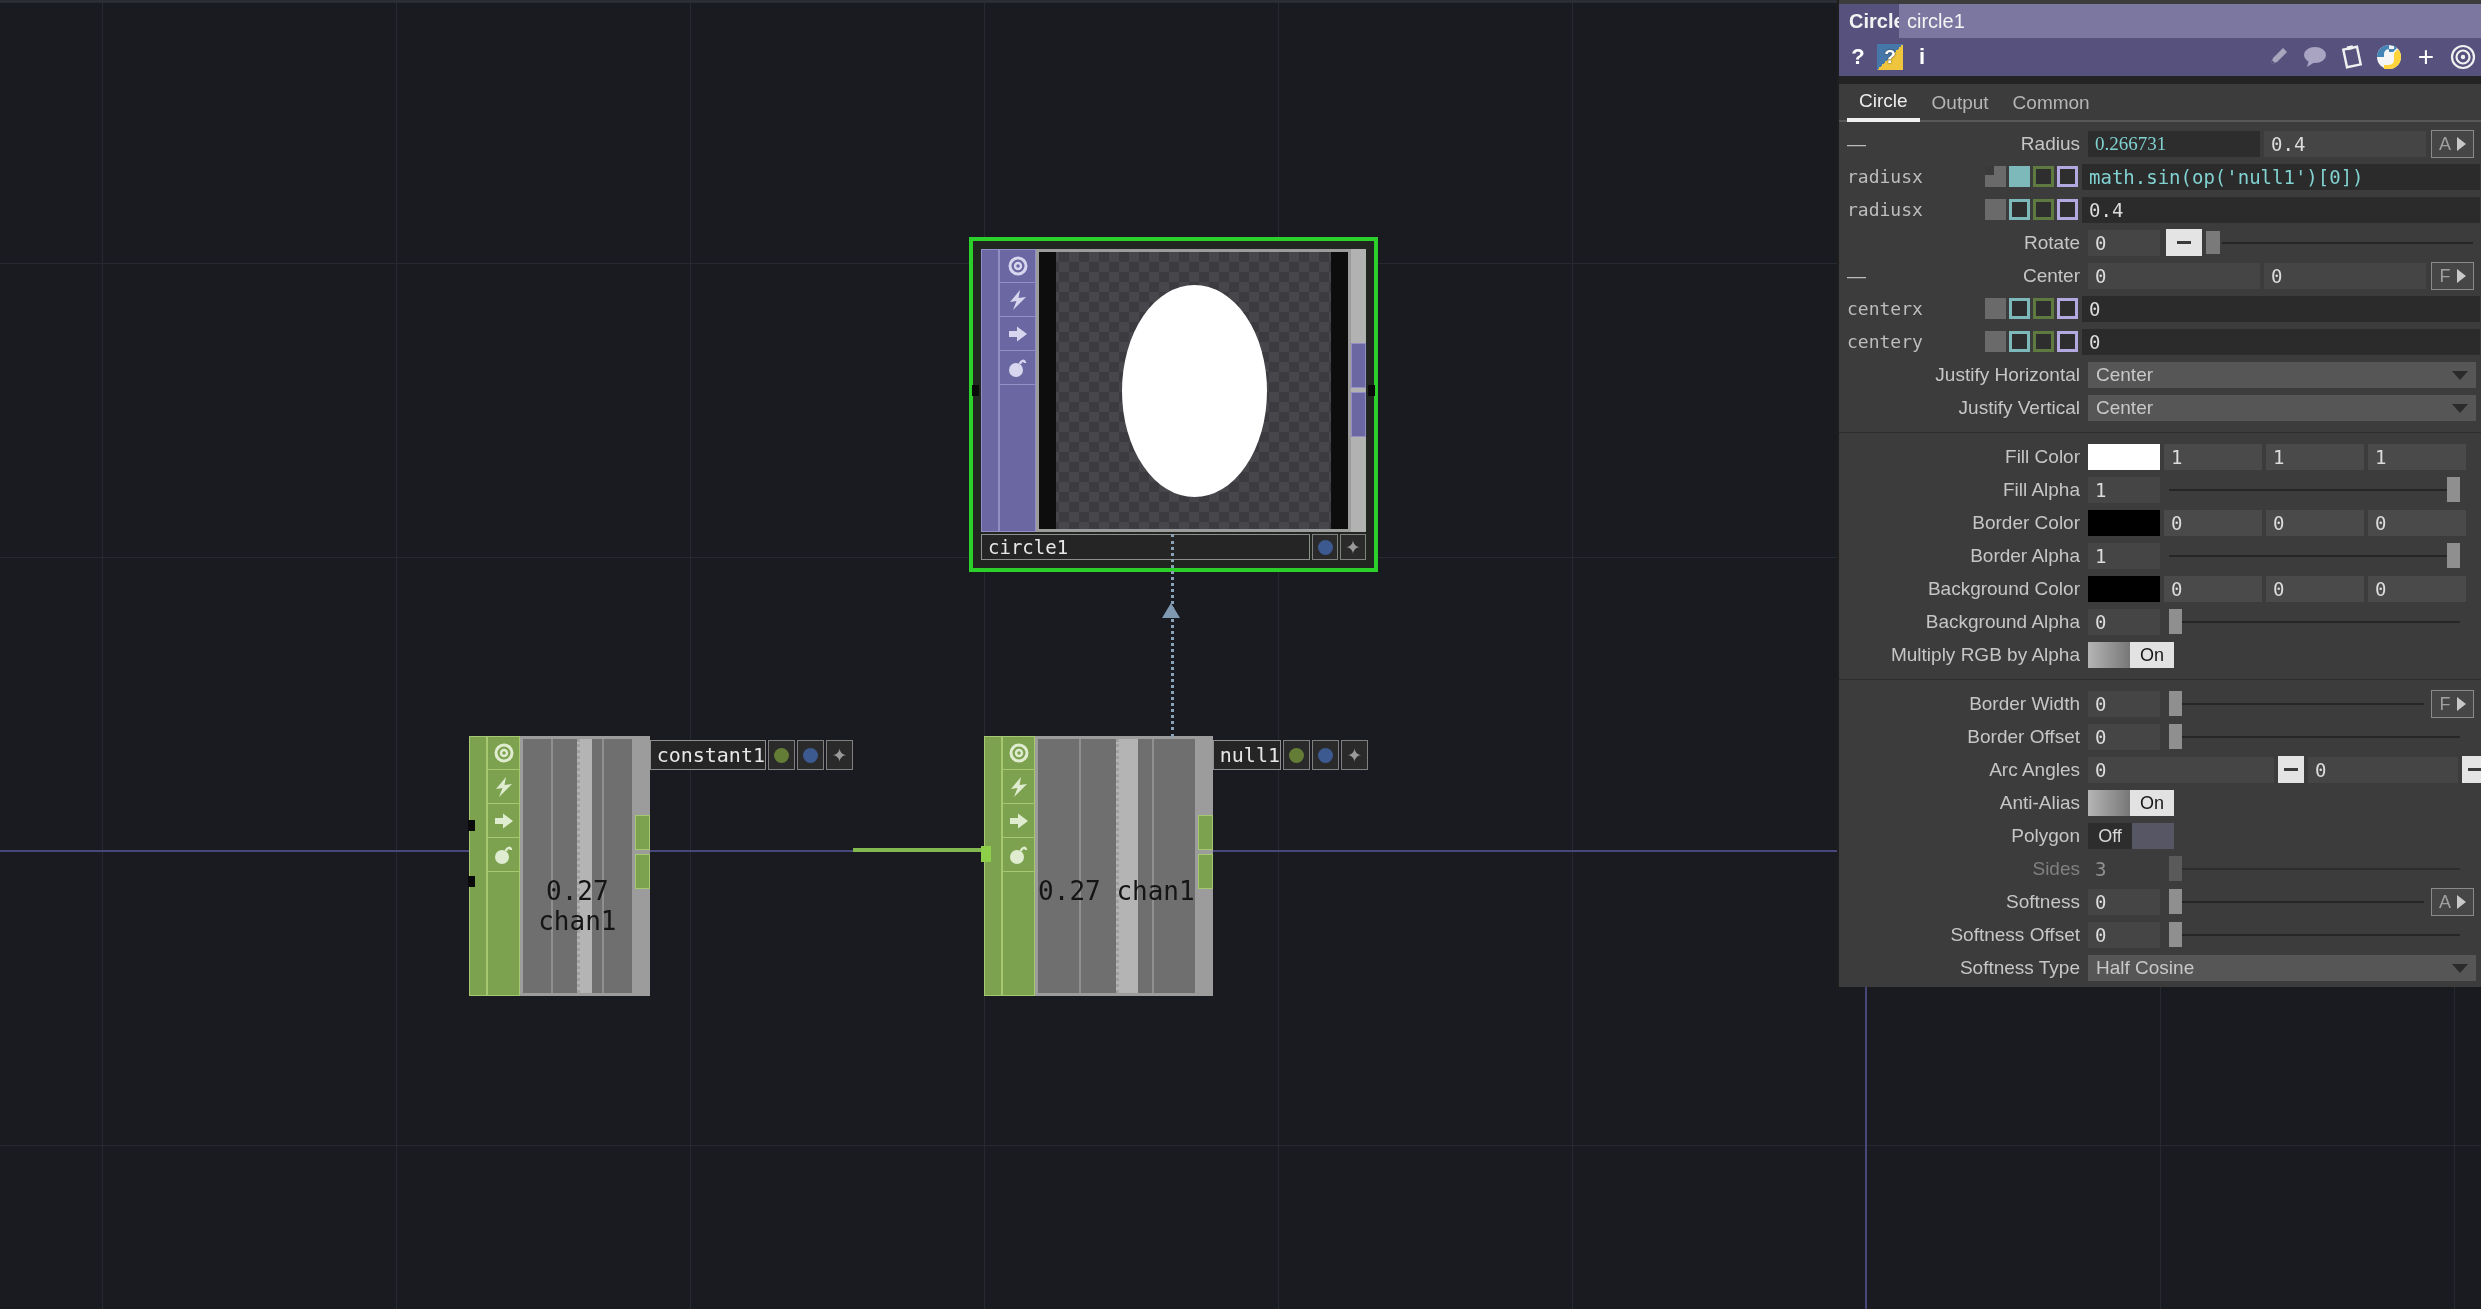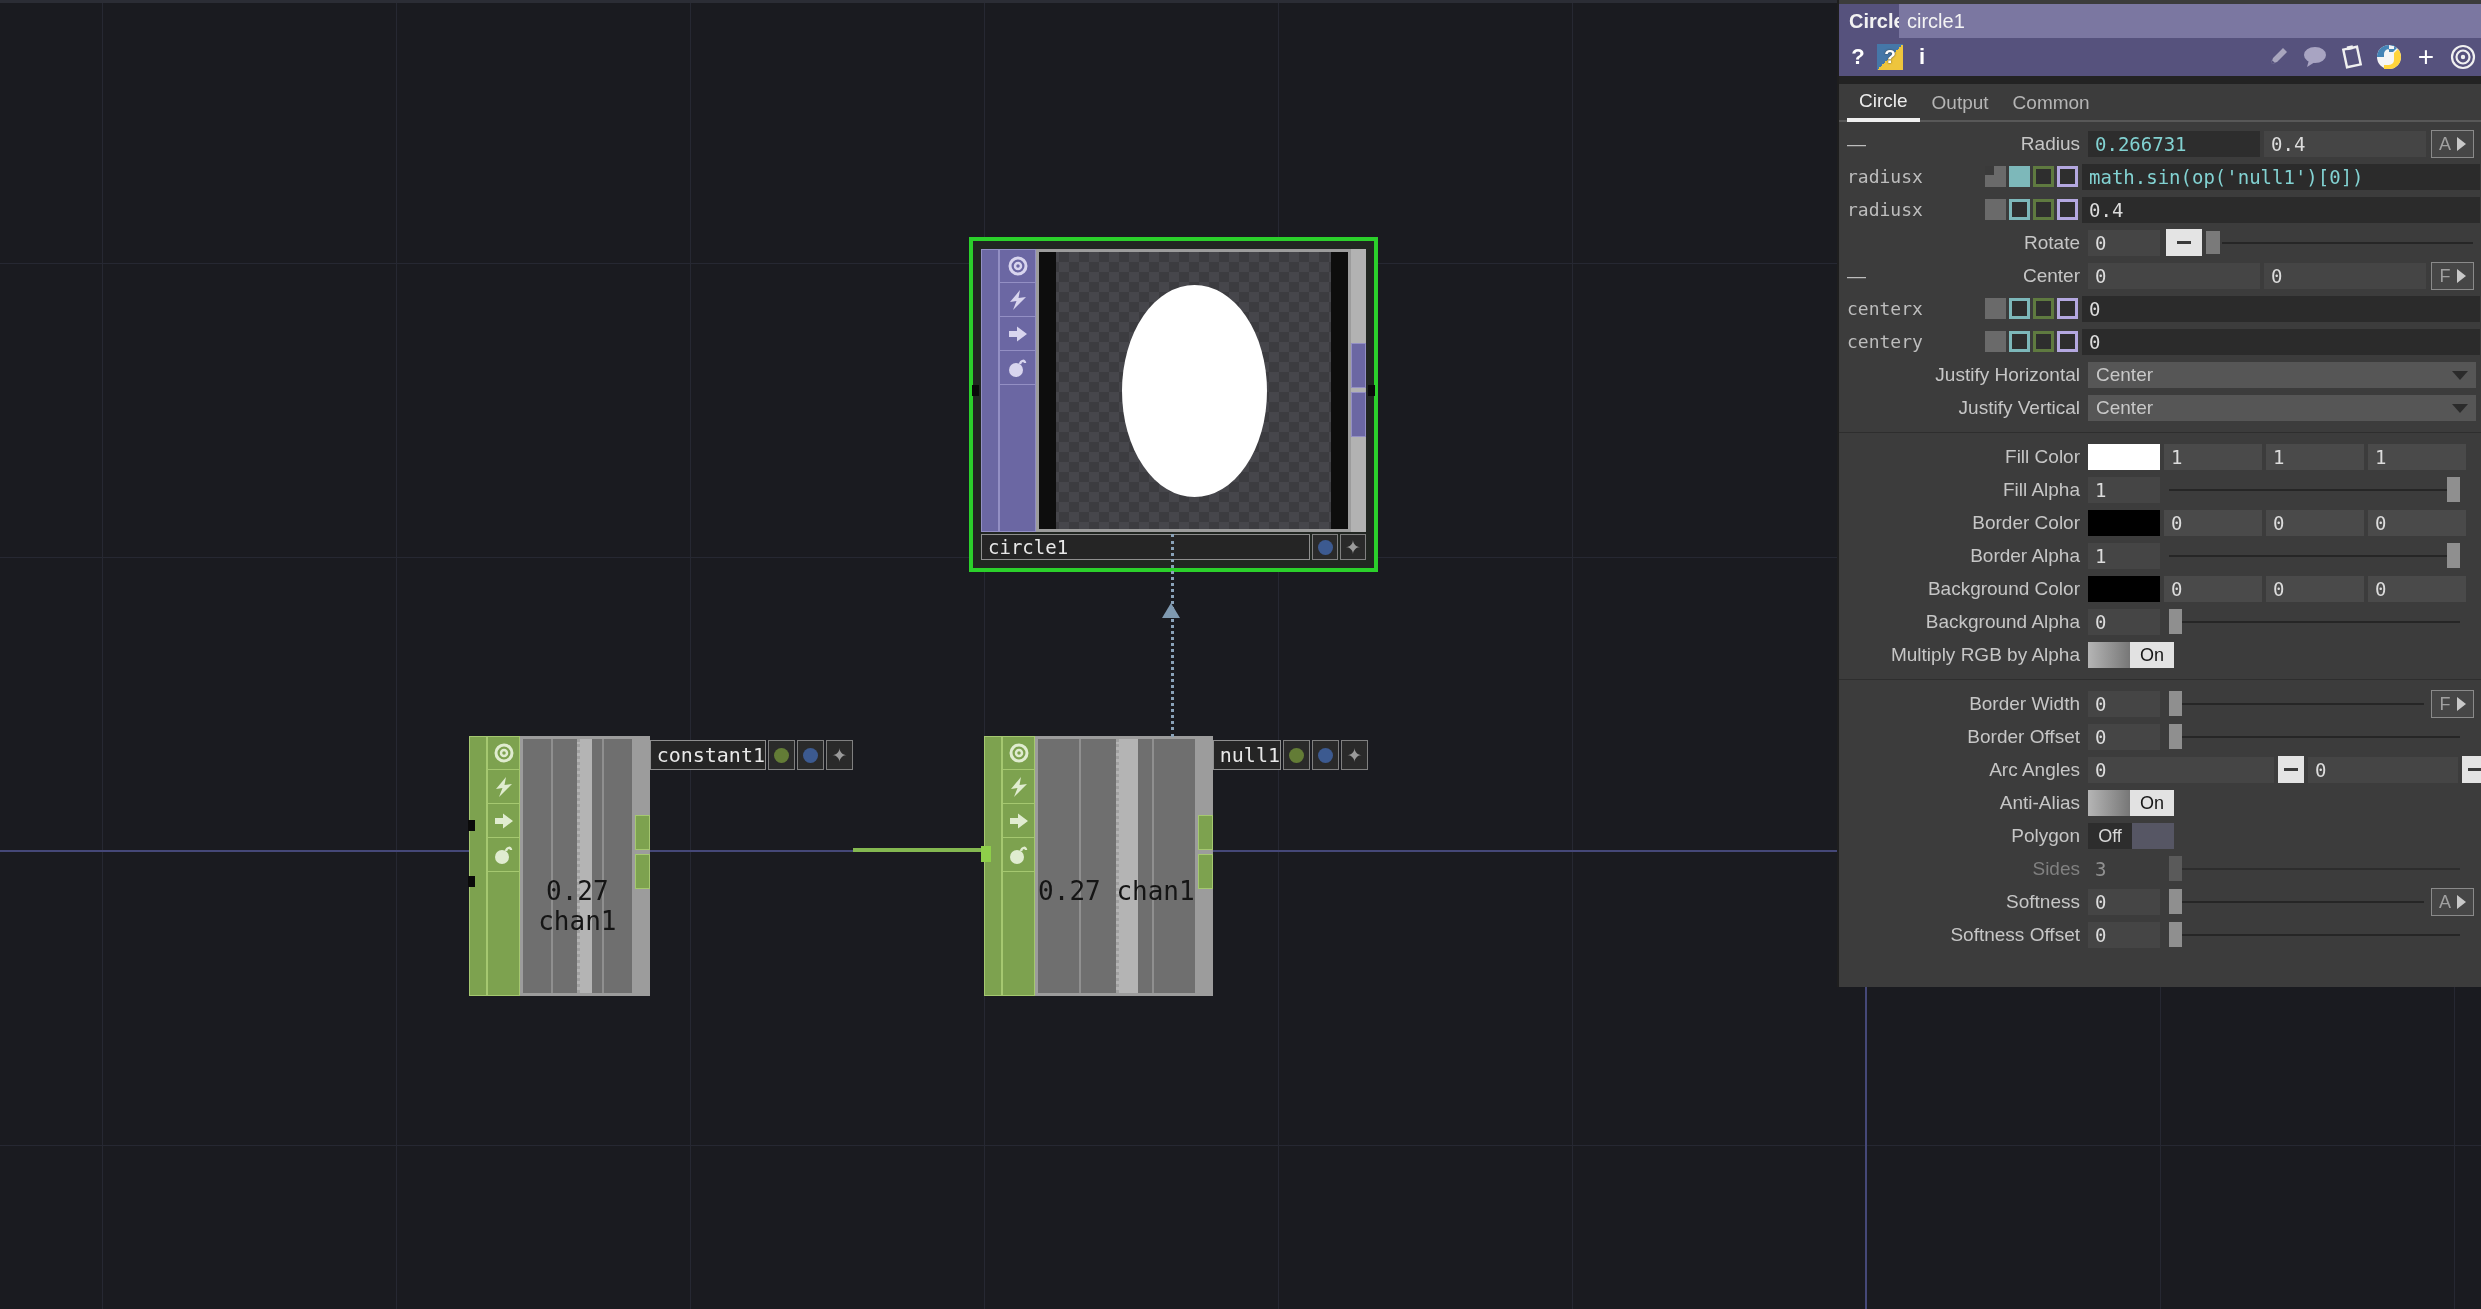--- a/index.html
+++ b/index.html
@@ -100,21 +100,21 @@
   .prow .lbl { position:absolute; left:6px; top:0; width:235px; height:33px; line-height:33px;
                text-align:right; color:#c6c6c6; font-size:19px; white-space:nowrap; }
   .prow .lbl.dim { color:#808080; }
   .prow .sublbl { position:absolute; left:8px; top:0; height:33px; line-height:33px;
                   color:#bdbdbd; font-size:18px; font-family:"DejaVu Sans Mono", monospace; }
   .collapse-dash { position:absolute; left:8px; top:0; height:33px; line-height:33px;
                    color:#bdbdbd; font-size:19px; }
   .fld { position:absolute; top:4px; height:26px; background:#454545; color:#dcdcdc;
          font-size:19px; line-height:26px; padding-left:7px; white-space:nowrap; overflow:hidden;
          font-family:"DejaVu Sans Mono", monospace; }
-  .fld.exprv { background:#2d2d2d; color:#82d2d2; }
+  .fld.exprv { background:#2d2d2d; color:#82d2d2;font-family:Liberation Serif, serif; }
   .fld.subf { background:#2b2b2b; }
   .fld.cyan { color:#82d2d2; }
   .fld.nobg { background:transparent; color:#909090; }
   .modesq { position:absolute; top:6px; width:21px; height:21px; background:#6a6a6a; }
   .modesq.notched::after { content:""; position:absolute; left:0; top:0; width:9px; height:9px; background:#3a3a3a; }
   .modesq.o-teal { background:#2e2e2e; border:3px solid #7db8ba; }
   .modesq.f-teal { background:#7db8ba; }
   .modesq.o-green { background:#2e2e2e; border:3px solid #5f7a40; }
   .modesq.o-purp { background:#2e2e2e; border:3px solid #b4a8e0; }
   .pbtn { position:absolute; top:3px; width:43px; height:28px; background:#464646;
@@ -581,15 +581,19 @@
             <span>A</span>
             <div class="tri"></div>
           </div>
         </div>
         <div class="prow">
           <div class="lbl">Softness Offset</div>
           <div class="fld" style="left: 249px; width: 72px;">0</div>
           <div class="track" style="left: 330px; width: 291px;"></div>
           <div class="shandle" style="left: 330px;"></div>
         </div>
+        <div class="prow">
+          <div class="lbl">Softness Type</div>
+          <div class="ddown">Half Cosine</div>
+        </div>
       </div>
   </div>
 </div>
 
 </body></html>

